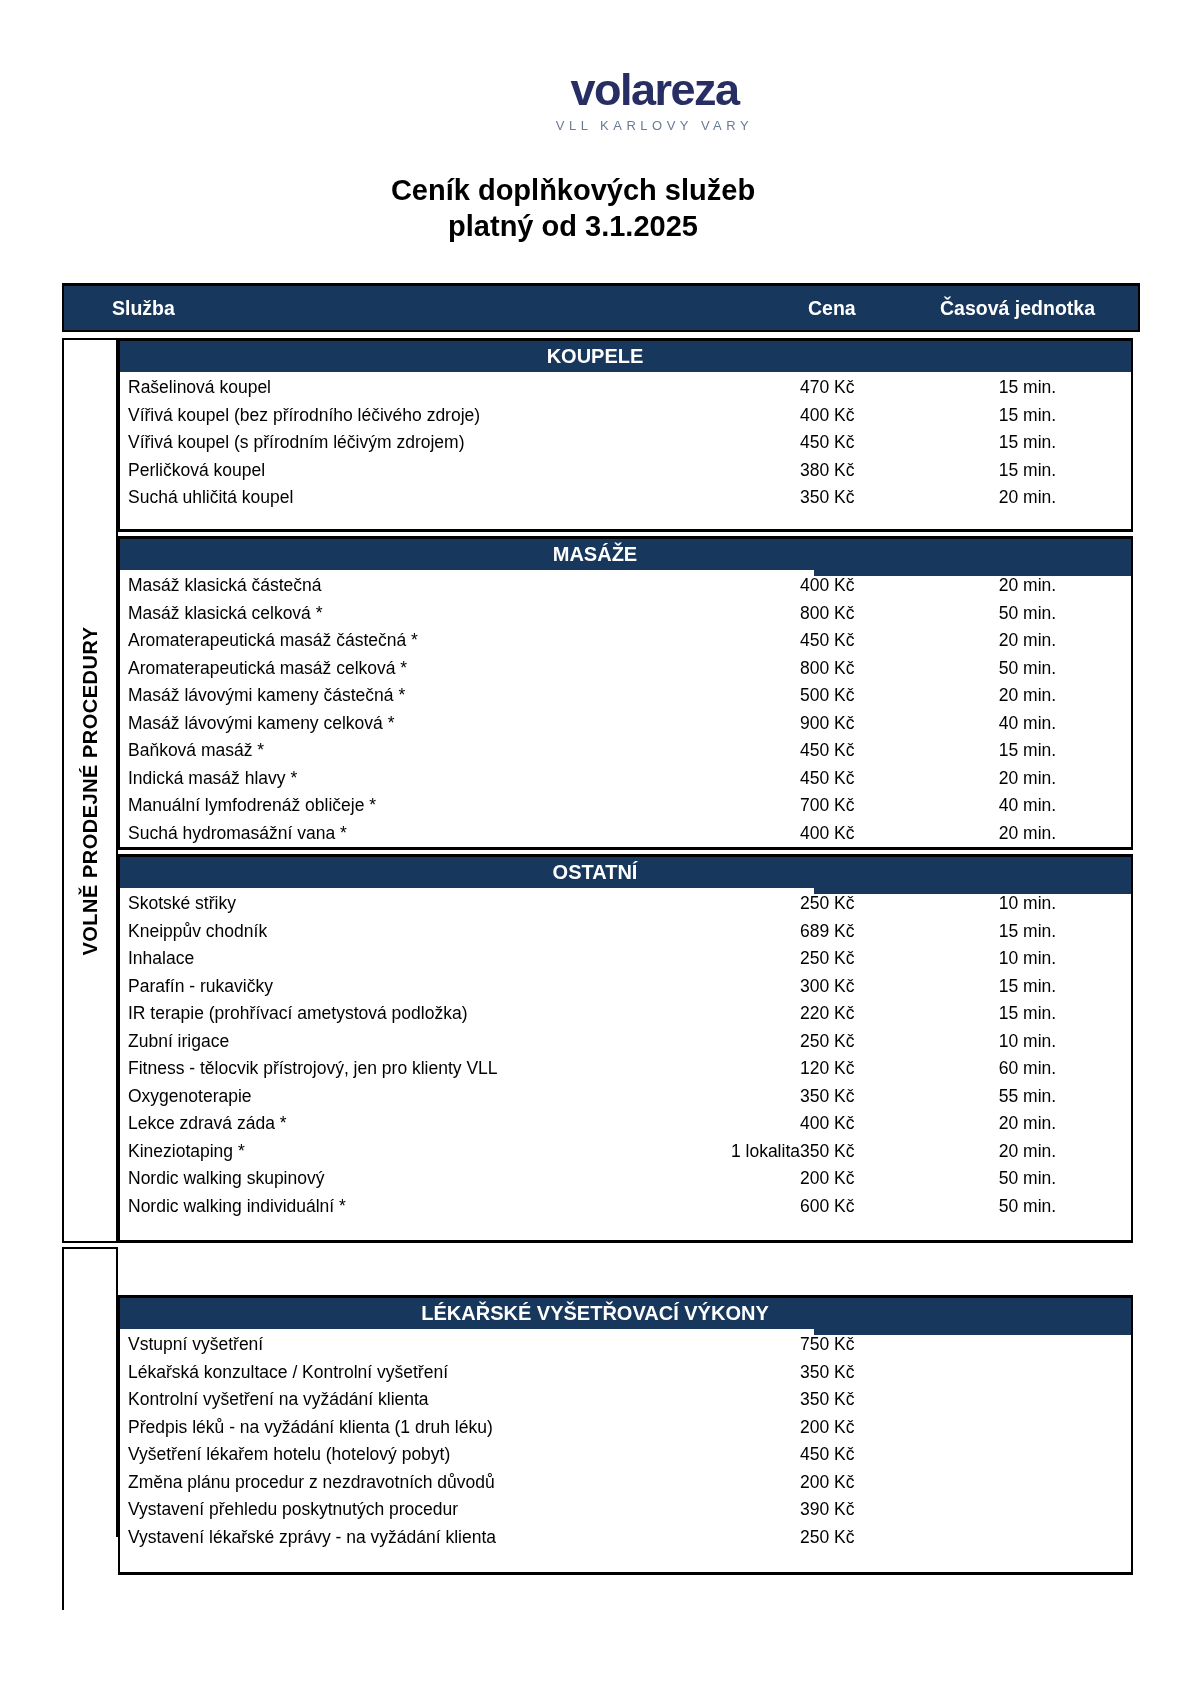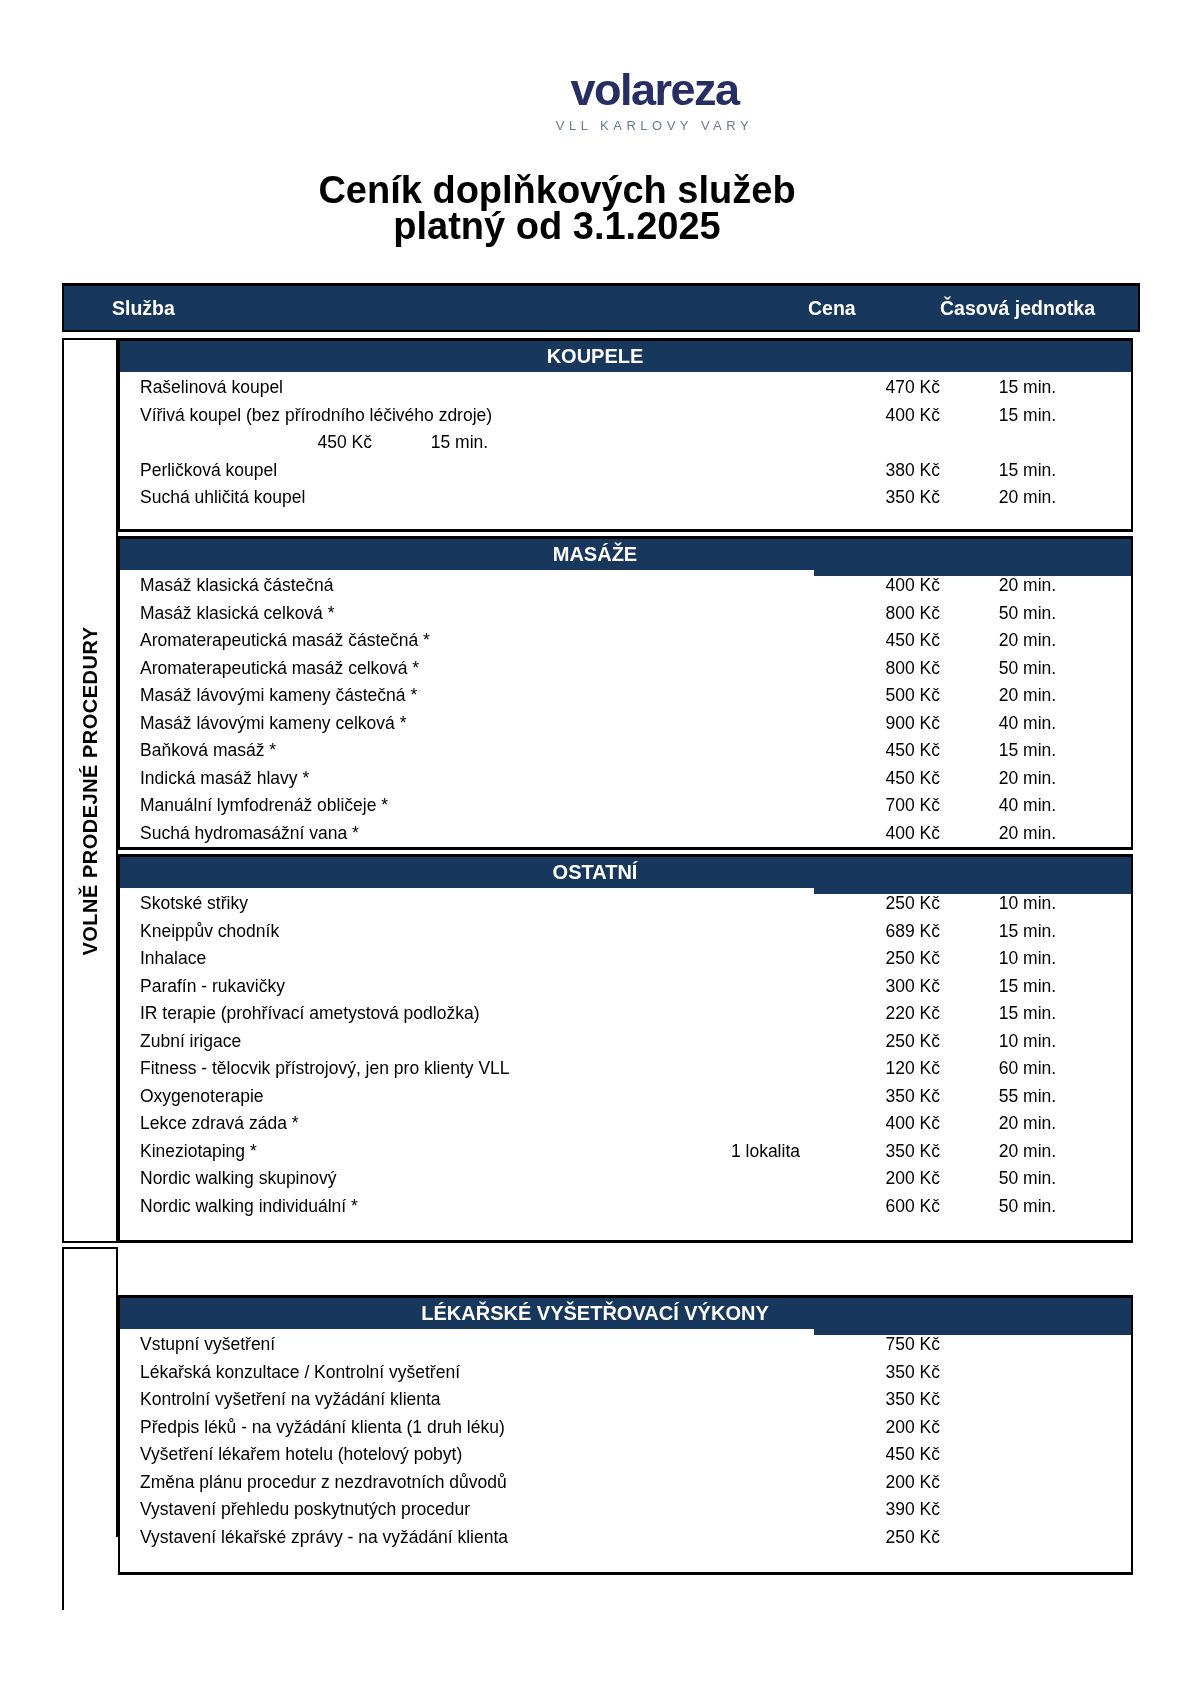--- a/index.html
+++ b/index.html
@@ -25,22 +25,22 @@
     transform:translateX(8px);
   }
   .logo .subtitle{
     margin-top:2px;
     font-size:13px;letter-spacing:4.5px;
     color:var(--logo-gray);
     transform:translateX(8px);
   }
   
   .doc-title{
-    position:absolute;left:0;top:172px;width:1114px;
-    text-align:center;font-weight:bold;font-size:38px;line-height:36px;
+    position:absolute;left:16px;top:172px;width:1114px;
+    text-align:center;font-weight:bold;font-size:29px;line-height:36px;
   }
   
   .doc-header-row{
     position:absolute;left:62px;top:283px;width:1078px;height:49px;
     background:var(--navy);
     border:2px solid #000;border-top-width:3px;
     box-sizing:border-box;
   }
   .doc-header-row span{
     position:absolute;top:0;height:44px;line-height:44px;
@@ -80,23 +80,23 @@
     background:var(--navy);color:#fff;
     font-weight:bold;font-size:20px;text-align:center;
     padding-right:61px;
   }
   .bar-step{
     position:absolute;left:694px;right:-80px;top:100%;height:6px;
     background:var(--navy);
   }
   .rows{margin-top:2px;}
   .row{display:flex;height:27.5px;line-height:27.5px;font-size:17.5px;}
-  .row .name{flex:1;padding-left:20px;white-space:nowrap;overflow:hidden;}
+  .row .name{flex:1;padding-left:8px;white-space:nowrap;overflow:hidden;}
   .row .note{width:112px;text-align:right;white-space:nowrap;}
-  .row .price{width:140px;text-align:right;white-space:nowrap;}
+  .row .price{width:140px;text-align:left;white-space:nowrap;}
   .row .time{width:175px;text-align:center;white-space:nowrap;}
   .row .rpad{width:16px;}
 </style>
 </head>
 <body>
 
 <div class="page">
 
   <div class="logo">
     <div class="wordmark">volareza</div>
@@ -133,20 +133,21 @@
             <span class="rpad"></span>
           </div>
           <div class="row">
             <span class="name">Vířivá koupel (bez přírodního léčivého zdroje)</span>
             <span class="note"></span>
             <span class="price">400 Kč</span>
             <span class="time">15 min.</span>
             <span class="rpad"></span>
           </div>
           <div class="row">
+            <span class="name">Vířivá koupel (s přírodním léčivým zdrojem)</span>
             <span class="note"></span>
             <span class="price">450 Kč</span>
             <span class="time">15 min.</span>
             <span class="rpad"></span>
           </div>
           <div class="row">
             <span class="name">Perličková koupel</span>
             <span class="note"></span>
             <span class="price">380 Kč</span>
             <span class="time">15 min.</span>

